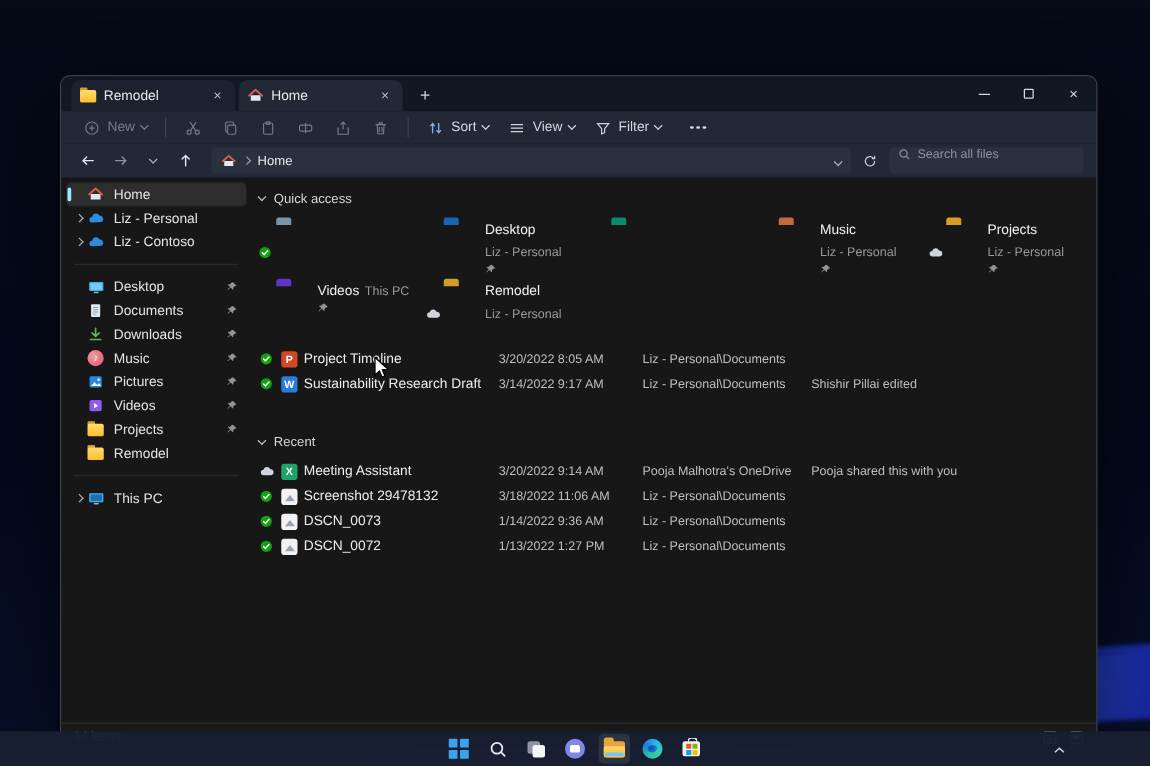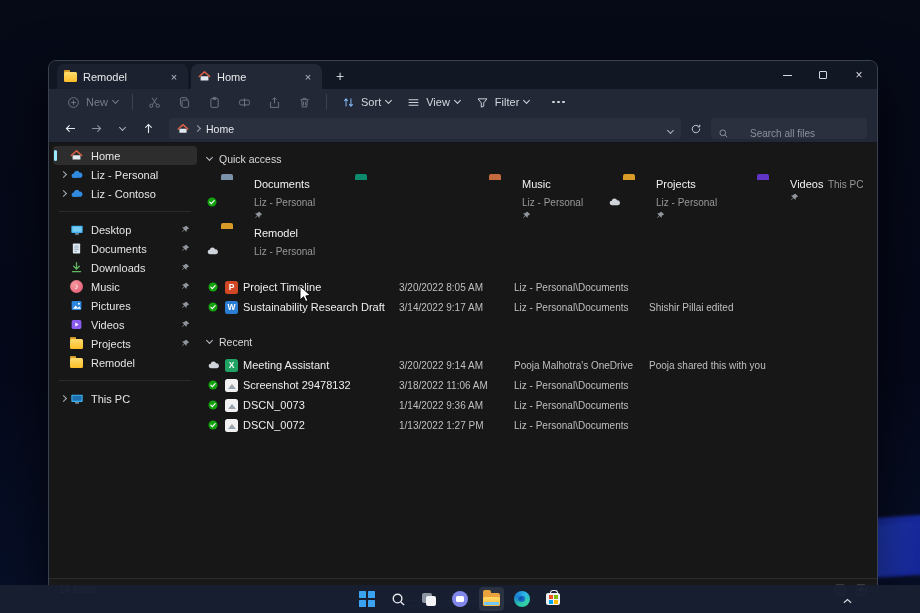--- a/index.html
+++ b/index.html
@@ -52,21 +52,21 @@
   .dots3 i { width:2.5px; height:2.5px; border-radius:50%; background:#d3d7de; }
 
   .addrbar { height:28px; background:#222835; display:flex; align-items:center; padding:0 10px; gap:4px;
     border-bottom:1px solid #10141d; flex:0 0 auto; }
   .nav-btn { width:22px; height:22px; display:flex; align-items:center; justify-content:center;
     color:#cfd3da; border-radius:4px; font-size:12px; }
   .addr-field { flex:1; height:21px; margin-left:6px; background:#2a303e; border-radius:4px;
     display:flex; align-items:center; gap:6px; padding:0 8px; color:#e7e9ec; font-size:10.5px; }
   .addr-chev-slot { margin-left:auto; color:#aeb3bc; }
   .search-field { width:156px; height:21px; background:#2a303e; border-radius:4px;
-    display:flex; align-items:flex-end; gap:21px; padding:0 7px; }
+    display:flex; align-items:flex-start; gap:5px; padding:0 7px; }
   .search-field input { flex:1; background:transparent; border:none; outline:none;
     color:#cfd3da; font-size:10px; font-family:"Liberation Sans",sans-serif; }
   .search-field input::placeholder { color:#8b919b; }
 
   .body { flex:1; display:flex; background:#171717; min-height:0; }
   .sidebar { width:152px; padding-top:3px; flex:0 0 auto; }
   .side-item { height:19px; margin:0 4px; padding:0 4px; border-radius:4px; display:flex; align-items:center;
     font-size:11px; color:#e4e4e6; position:relative; }
   .side-item.selected { background:#2d2d2d; }
   .side-accent { position:absolute; left:1px; top:4px; bottom:4px; width:2.5px; border-radius:2px; background:#99ebff; }
@@ -538,31 +538,39 @@
             </span>
             <span class="t-icon">
               <span class="fold docs"><span class="fold-body">
                     <span class="doc-card">
                       <i></i>
                       <i></i>
                       <i></i>
                     </span>
                   </span></span>
             </span>
+          </div>
+
+          <div class="tile">
+            <span class="t-status"></span>
+            <span class="t-icon">
+              <span class="fold blue"><span class="fold-body">
+                    <span style="display:flex;gap:2px"></span>
+                  </span></span>
+            </span>
             <span class="t-txt">
-              <span class="t-name">Documents</span>
+              <span class="t-name">Desktop</span>
               <span class="t-loc">Liz - Personal</span>
               <span class="t-pin">
                   <svg viewBox="0 0 12 12" width="9" height="9">
                     <path d="M7.2 1l3.8 3.8-1.9.4-1.5 1.5-.3 2.6L4.6 6.6 1.8 9.4l-.5-.5 2.8-2.8L1.4 3.4 4 3.1 5.5 1.6z" fill="#8f949c"></path>
                   </svg>
                 </span>
             </span>
           </div>
-
 
           <div class="tile">
             <span class="t-status"></span>
             <span class="t-icon">
               <span class="fold teal"><span class="fold-body">
                     <span class="dl-circle">↓</span>
                   </span></span>
             </span>
           </div>
 
@@ -665,21 +673,21 @@
                 </span>
               <span class="ftype word">W</span>
               <span>Sustainability Research Draft</span>
             </span>
             <span class="c-date">3/14/2022 9:17 AM</span>
             <span class="c-path">Liz - Personal\Documents</span>
             <span class="c-act">Shishir Pillai edited</span>
           </div>
         </div>
 
-        <div class="sec-hd" style="margin-top:16px">
+        <div class="sec-hd" style="margin-top:28px">
           <span class="chev"></span>
           <span>Recent</span>
         </div>
         <div class="details">
           <div class="drow">
             <span class="c-name">
               <span class="f-status">
                   <svg viewBox="0 0 14 10" width="11" height="8">
                     <path d="M3.8 9a2.8 2.8 0 01-.3-5.6A3.6 3.6 0 0110.4 3a2.5 2.5 0 011 6z" fill="#cfd4da"></path>
                   </svg>

